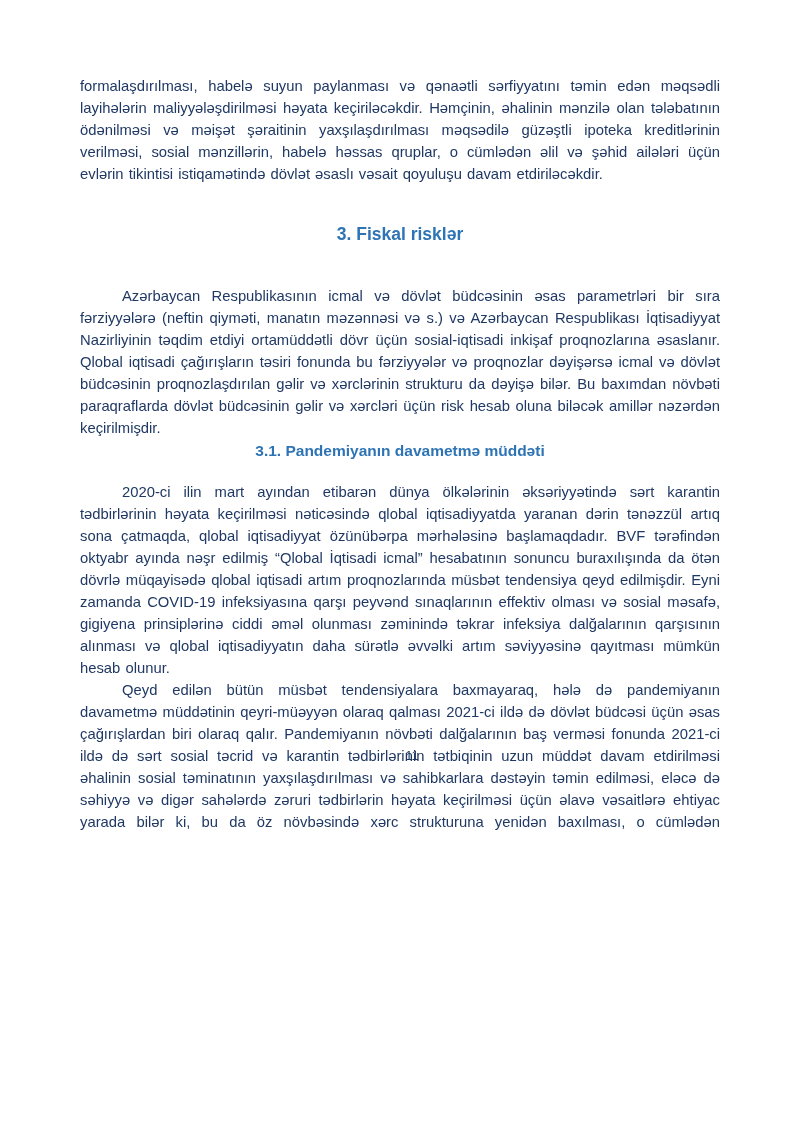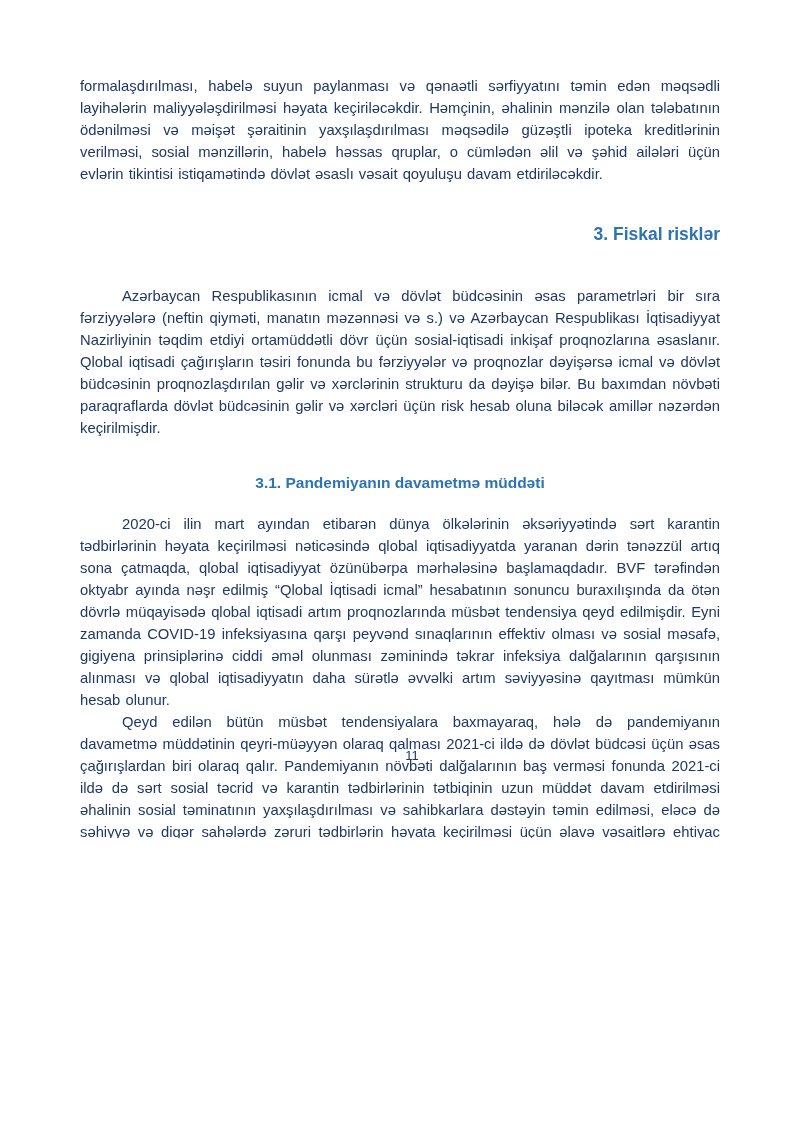--- a/index.html
+++ b/index.html
@@ -26,30 +26,30 @@
     margin: 0;
     word-spacing: 1px;
   }
   .para-indent {
     text-indent: 42px;
   }
   .section-heading {
     color: #2e74b5;
     font-size: 17.5px;
     font-weight: bold;
-    text-align: right;
+    text-align: center;
     margin: 38px 0 40px 0;
     line-height: 22px;
   }
   .subsection-heading {
     color: #2e74b5;
     font-size: 15.5px;
     font-weight: bold;
     text-align: center;
-    margin: 33px 0 19px 0;
+    margin: 1px 0 19px 0;
     line-height: 22px;
   }
   .page-number {
     position: absolute;
     bottom: 74px;
     left: 12px;
     width: 100%;
     text-align: center;
     color: #1f3864;
     font-size: 13px;

